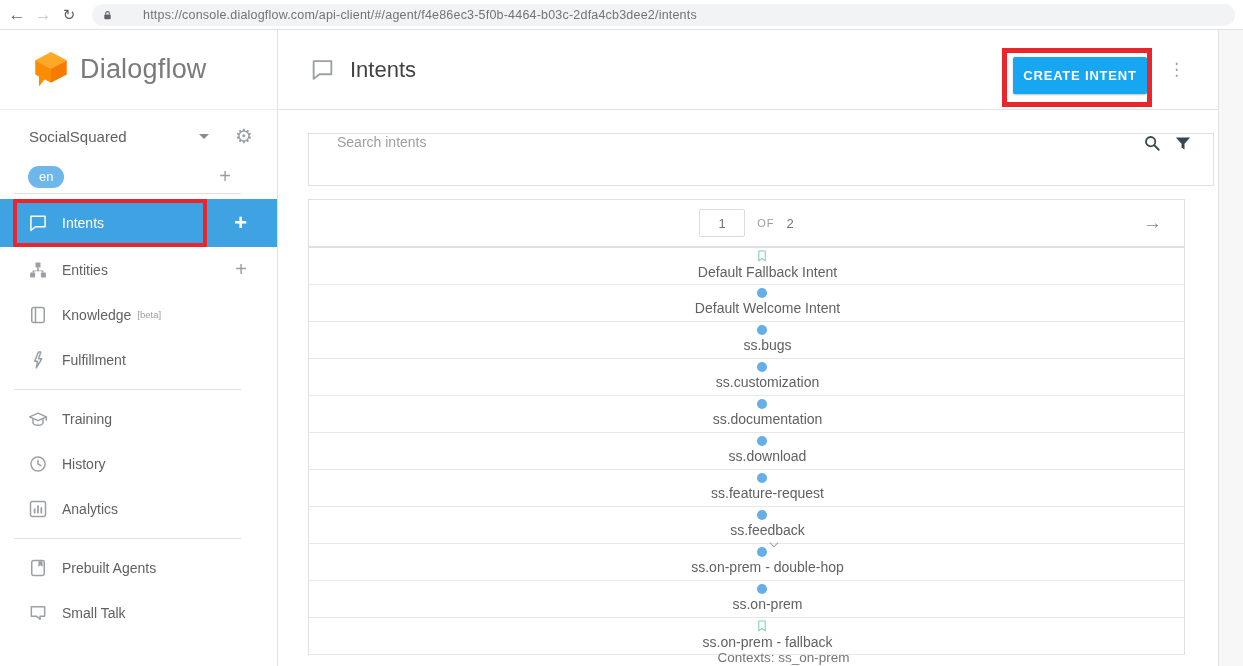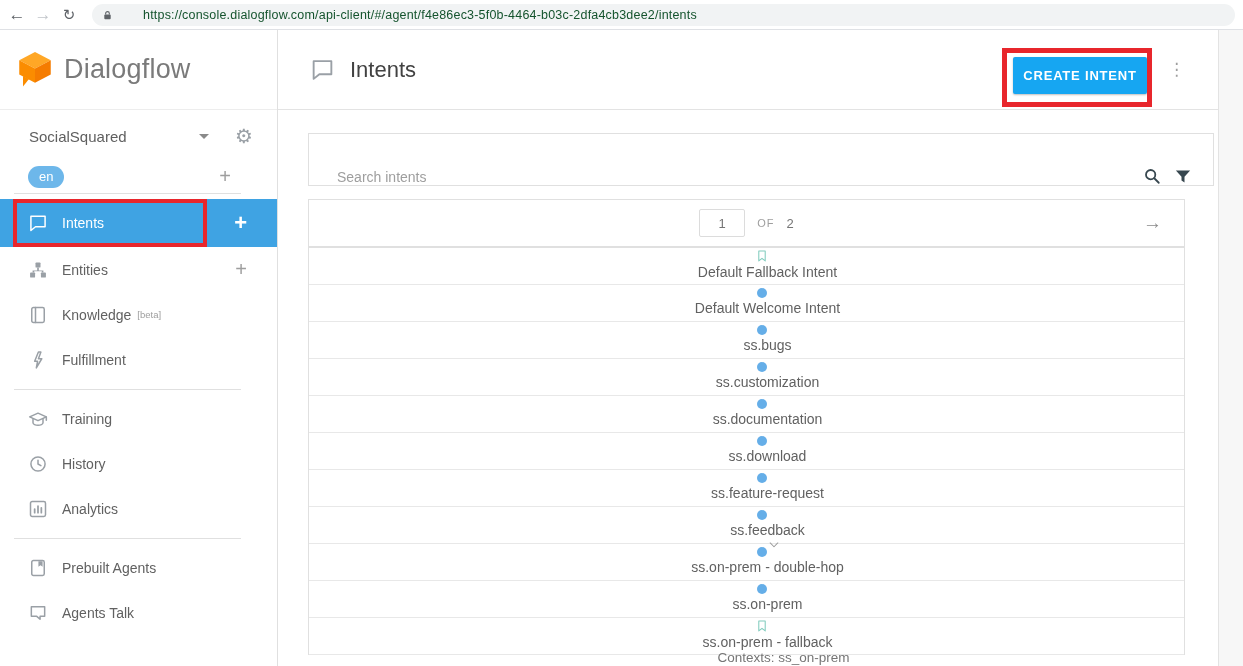--- a/index.html
+++ b/index.html
@@ -8,28 +8,28 @@
 
   
   .browser-bar { height:30px; background:#fff; border-bottom:1px solid #dfe1e5; display:flex; align-items:center; position:relative; }
   .nav-btn { width:26px; text-align:center; font-size:17px; color:#5f6368; cursor:pointer; }
   .nav-btn.back { margin-left:4px; }
   .nav-btn.fwd { color:#c1c5ca; }
   .nav-btn.reload { font-size:15px; }
   .omnibox { position:absolute; left:92px; right:8px; top:4px; height:22px; background:#f1f3f4; border-radius:11px; display:flex; align-items:center; padding:0 10px; }
   .lock-icon { width:11px; height:13px; margin-right:8px; color:#5f6368; display:inline-block; }
   .lock-icon svg { width:11px; height:13px; display:block; }
-  .url-text { font-size:12.5px; color:#14532d; letter-spacing:.2px; white-space:nowrap;padding-left:22px; }
+  .url-text { font-size:12.5px; color:#737373; letter-spacing:.2px; white-space:nowrap;padding-left:22px; }
 
   
   .app { display:flex; height:636px; }
 
   
   .sidebar { width:278px; flex:0 0 278px; background:#fff; border-right:1px solid #e0e0e0; position:relative; }
-  .logo-row { height:80px; border-bottom:1px solid #ededed; display:flex; align-items:center; padding-left:17px; }
+  .logo-row { height:80px; border-bottom:1px solid #ededed; display:flex; align-items:center; padding-left:33px; }
   .logo-mark { width:36px; height:40px; }
   .logo-mark svg { width:36px; height:40px; display:block; }
   .logo-text { font-size:27px; color:#7a7a7a; margin-left:11px; letter-spacing:.2px; }
 
   .agent-row { height:42px; display:flex; align-items:center; padding:10px 24px 0 29px; }
   .agent-name { font-size:15px; color:#5f5f5f; }
   .caret-down { width:0; height:0; border-left:5px solid transparent; border-right:5px solid transparent; border-top:5px solid #8a8a8a; margin-left:auto; margin-right:26px; cursor:pointer; }
   .gear { font-size:20px; color:#9aa0a6; cursor:pointer; line-height:1; }
 
   .lang-row { height:36px; display:flex; align-items:flex-end; padding:4px 24px 0 28px; }
@@ -54,21 +54,21 @@
   .title-icon { width:25px; height:25px; color:#9aa0a6; }
   .title-icon svg { width:25px; height:25px; display:block; }
   .page-title { font-size:22px; color:#424242; margin-left:15px; }
 
   .create-btn { position:absolute; left:735px; top:27px; width:134px; height:37px; background:#16a6f2; border:none; border-radius:2px; color:#fff; font-family:inherit; font-size:13px; font-weight:bold; letter-spacing:.8px; cursor:pointer; box-shadow:0 1px 2px rgba(0,0,0,.25); }
   .menu-dots { position:absolute; left:890px; top:28px; font-size:17px; color:#9e9e9e; letter-spacing:0; cursor:pointer; line-height:1.4; }
 
   .scroll-strip { position:absolute; top:0; right:0; bottom:0; width:25px; background:#f7f7f7; border-left:1px solid #e3e3e3; }
 
   .card { position:absolute; background:#fff; border:1px solid #e0e0e0; }
-  .search-card { left:30px; top:103px; width:906px; height:53px; display:flex; align-items:flex-end; }
+  .search-card { left:30px; top:103px; width:906px; height:53px; display:flex; align-items:flex-start; }
   .search-input { flex:1; border:none; outline:none; font-family:inherit; font-size:14px; color:#424242; padding-left:28px; background:transparent; }
   .search-input::placeholder { color:#9e9e9e; }
   .search-icon, .filter-icon { width:18px; height:18px; color:#37474f; cursor:pointer; }
   .search-icon svg, .filter-icon svg { width:18px; height:18px; display:block; }
   .search-icon { margin-right:13px; }
   .filter-icon { margin-right:21px; }
 
   .pagination-card { left:30px; top:169px; width:877px; height:48px; display:flex; align-items:center; justify-content:center; }
   .page-input { width:46px; height:28px; border:1px solid #dcdcdc; border-radius:2px; text-align:center; font-family:inherit; font-size:13px; color:#757575; outline:none; }
   .of-label { font-size:11px; color:#9e9e9e; letter-spacing:1px; margin:0 12px; }
@@ -211,21 +211,21 @@
             </svg>
           </span>
           <span>Prebuilt Agents</span>
         </div>
         <div class="nav-item">
           <span class="n-icon">
             <svg viewBox="0 0 24 24" fill="none" stroke="currentColor" stroke-width="1.8" stroke-linejoin="round" stroke-linecap="round">
               <path d="M4 4.5h16v11.5h-5.5v3.5l-4-3.5H4z"></path>
             </svg>
           </span>
-          <span>Agents Talk</span>
+          <span>Small Talk</span>
         </div>
       </nav>
   </div>
 
   <div class="main">
     <div class="main-header">
       <span class="title-icon">
           <svg viewBox="0 0 24 24" fill="none" stroke="currentColor" stroke-width="1.8" stroke-linejoin="round" stroke-linecap="round">
             <path d="M3.5 4h17v12.5H9L3.5 21z"></path>
           </svg>

